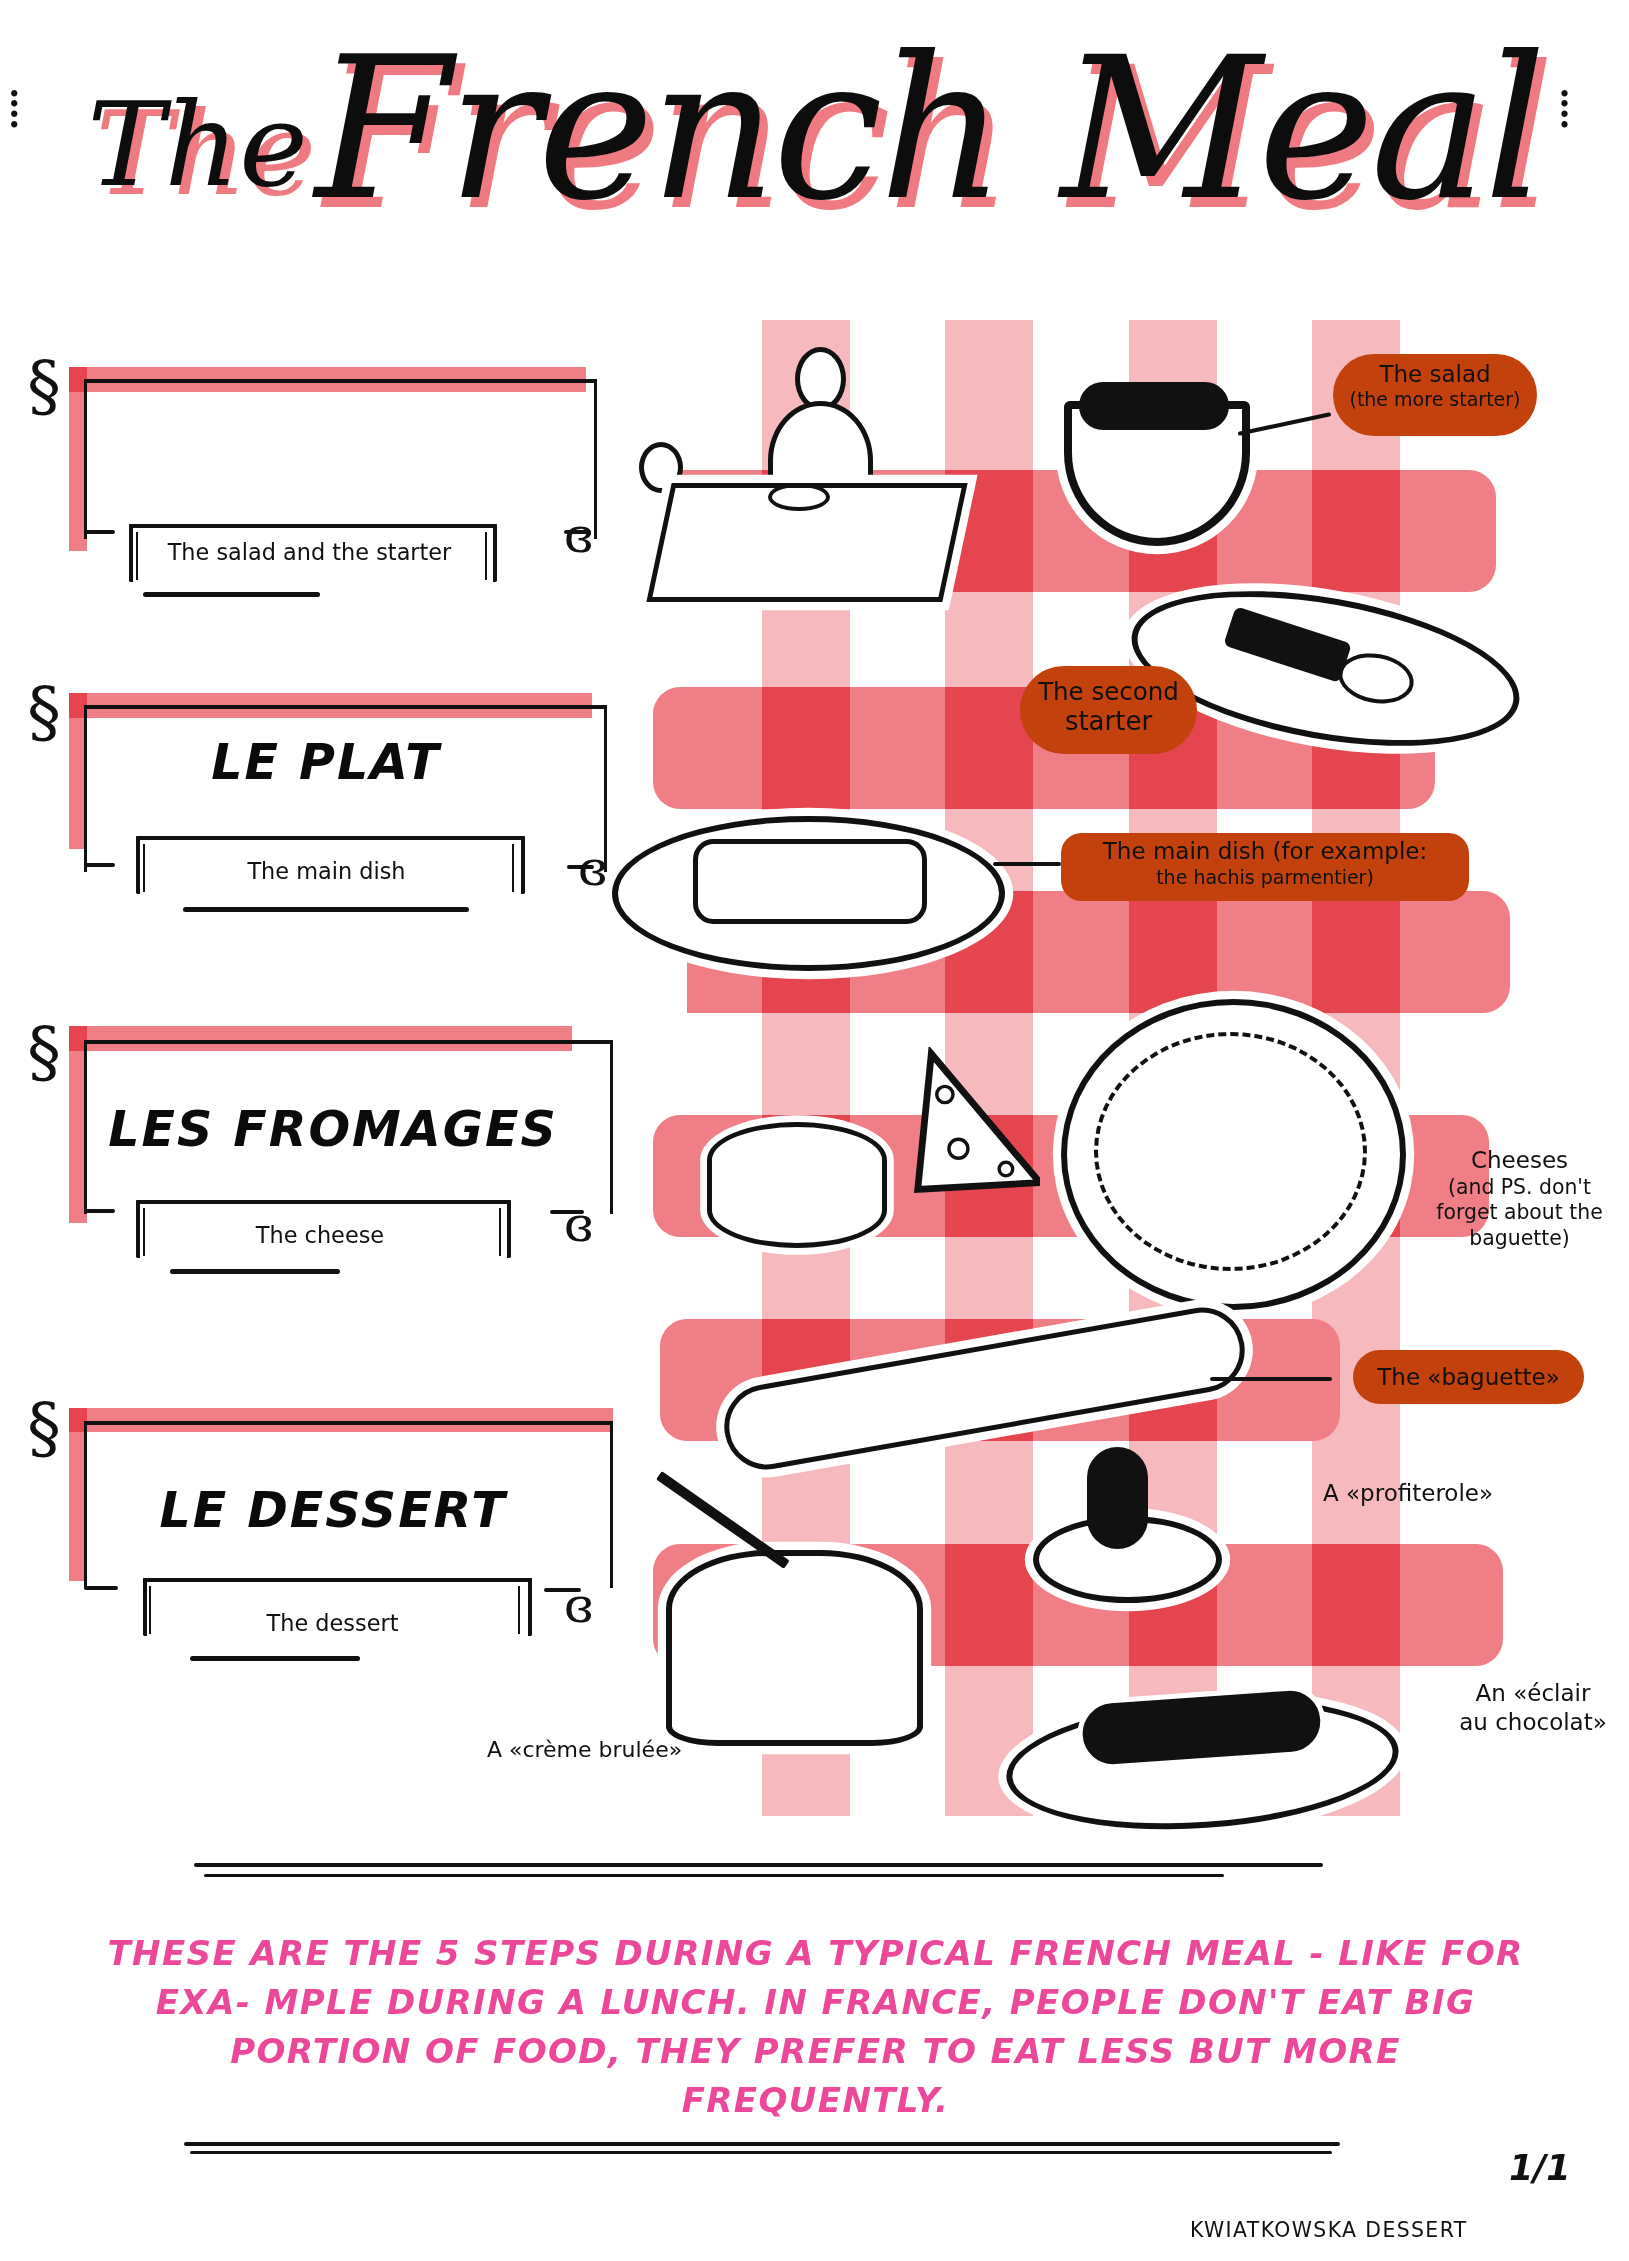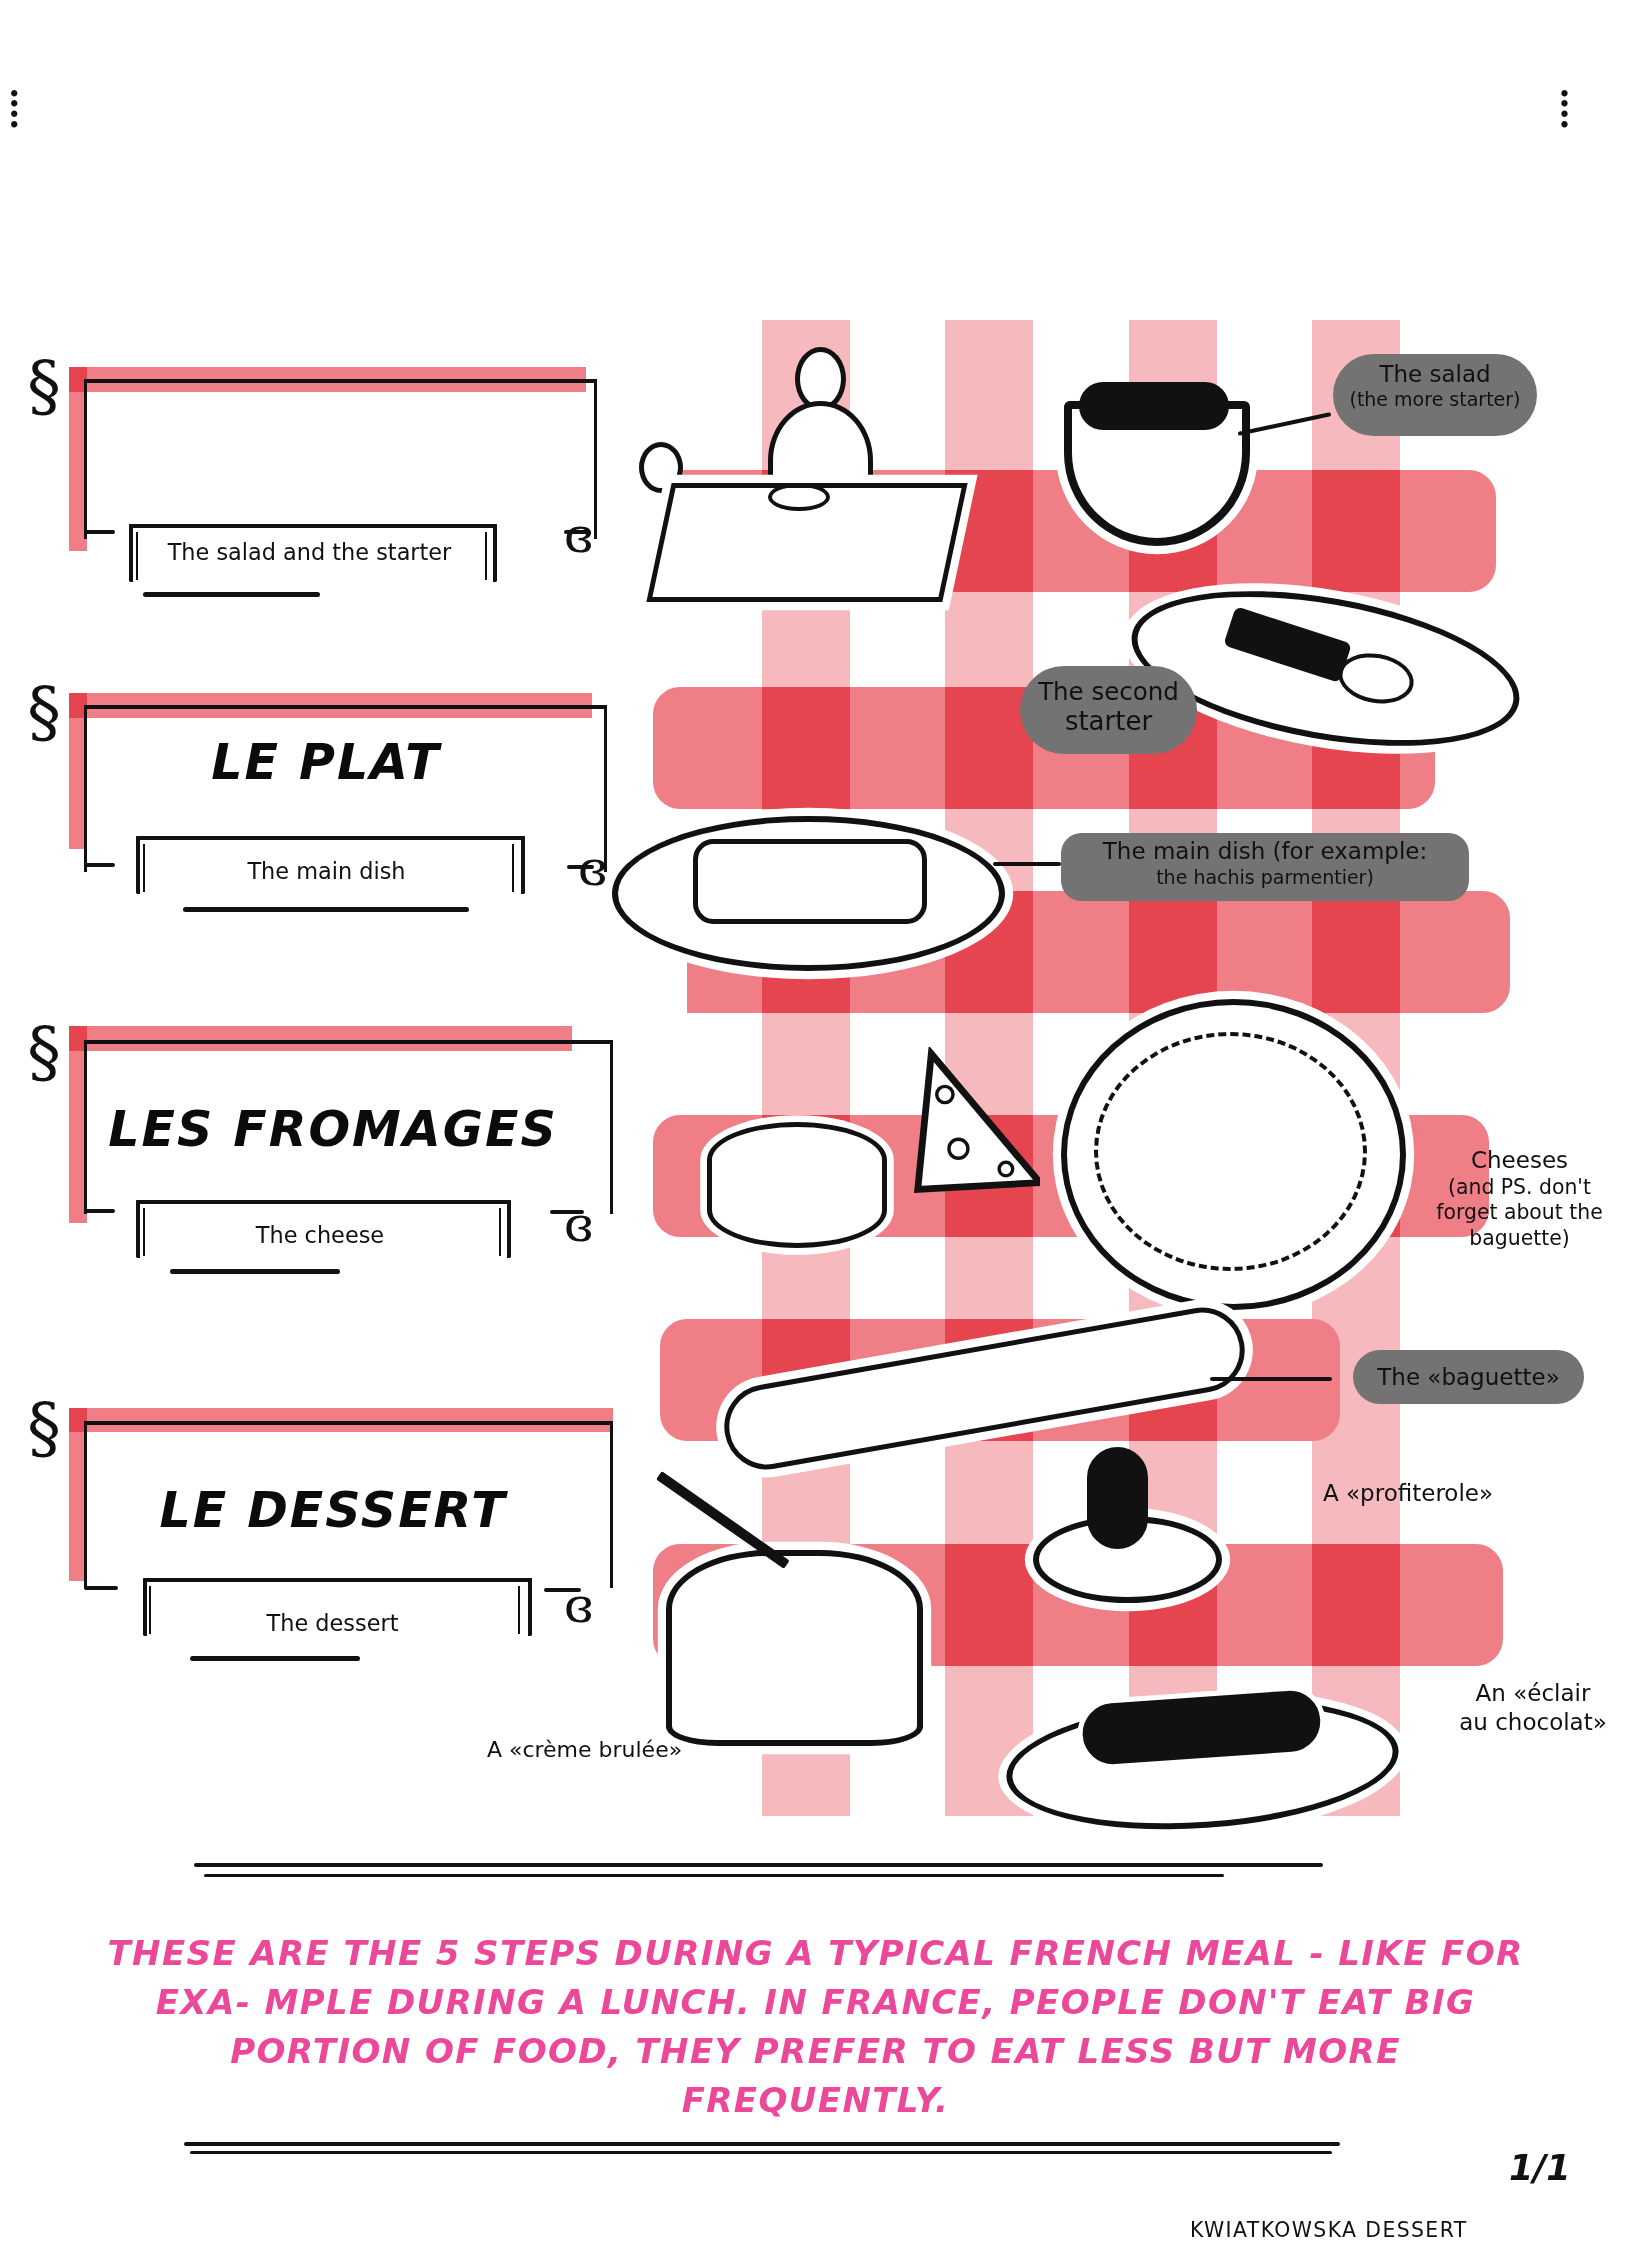--- a/index.html
+++ b/index.html
@@ -40,35 +40,39 @@
   .plate-inner { position:absolute; border:4.1px solid #111; border-radius:50%; }
   .bowl { position:absolute; background:#fff; border:8.2px solid #111; border-radius: 6.8px 6.8px 109px 109px; box-shadow:0 0 0 8.2px #fff; }
   .food-dark { position:absolute; background:#111; border-radius:6.8px; }
   .cheese-wheel { position:absolute; background:#fff; border:5.4px solid #111; border-radius:50% / 30%; box-shadow:0 0 0 6.8px #fff; }
   .baguette { position:absolute; background:#fff; border:5.4px solid #111; border-radius:82px; transform:rotate(-10deg); box-shadow:0 0 0 8.2px #fff; }
   .ramekin { position:absolute; background:#fff; border:6.8px solid #111; border-radius:40% 40% 20% 20% / 30% 30% 10% 10%; box-shadow:0 0 0 8.2px #fff; }
   .eclair { position:absolute; background:#111; border-radius:54px; border:5.4px solid #fff; }
   .table { position:absolute; background:#fff; border:5.4px solid #111; transform:skewX(-12deg); box-shadow:0 0 0 8.2px #fff; }
   .person { position:absolute; background:#fff; border:5.4px solid #111; border-radius:50% 50% 10% 10%; }
 
-  .bubble { position:absolute; background:#737373; border-radius:41px; font-family:"DejaVu Sans", sans-serif; color:#111; text-align:center; line-height:1.2; }
+  .bubble { position:absolute; background:#c2410c; border-radius:41px; font-family:"DejaVu Sans", sans-serif; color:#111; text-align:center; line-height:1.2; }
   .caption { position:absolute; font-family:"DejaVu Sans", sans-serif; color:#111; text-align:center; line-height:1.25; }
   .leader { position:absolute; height:4.1px; background:#111; border-radius:2px; }
 
   
   .rule { position:absolute; height:4.1px; background:#111; border-radius:2px; }
   .summary { position:absolute; left:95px; top:1929px; width:1441px; text-align:center; font-family:"DejaVu Sans", sans-serif; font-weight:bold; font-style:italic; font-size:34px; line-height:49px; letter-spacing:1.4px; color:#ec4899; text-transform:uppercase; }
   .page-num { position:absolute; left:1509px; top:2148px; font-family:"DejaVu Sans", sans-serif; font-weight:bold; font-style:italic; font-size:35px; color:#111; }
   .author { position:absolute; left:1190px; top:2218px; font-family:"DejaVu Sans", sans-serif; font-size:20.4px; letter-spacing:1.4px; color:#111; }
 </style>
 </head>
 <body>
 
 <div class="title-wrap">
   <div class="swirl" style="left:6.8px;">⁞</div>
+  <div class="title">
+    <span class="t-small">The</span>&nbsp;
+    <span class="t-big">French Meal</span>
+  </div>
   <div class="swirl" style="left:1557px;">⁞</div>
 </div>
 
 <div class="cloth">
   <div class="stripe-v" style="left:109px;"></div>
   <div class="stripe-v" style="left:292px;"></div>
   <div class="stripe-v" style="left:476px;"></div>
   <div class="stripe-v" style="left:659px;"></div>
 
   <div class="stripe-h" style="top:150px; left:27px; width:816px; border-radius:0 27px 27px 0;"></div>

